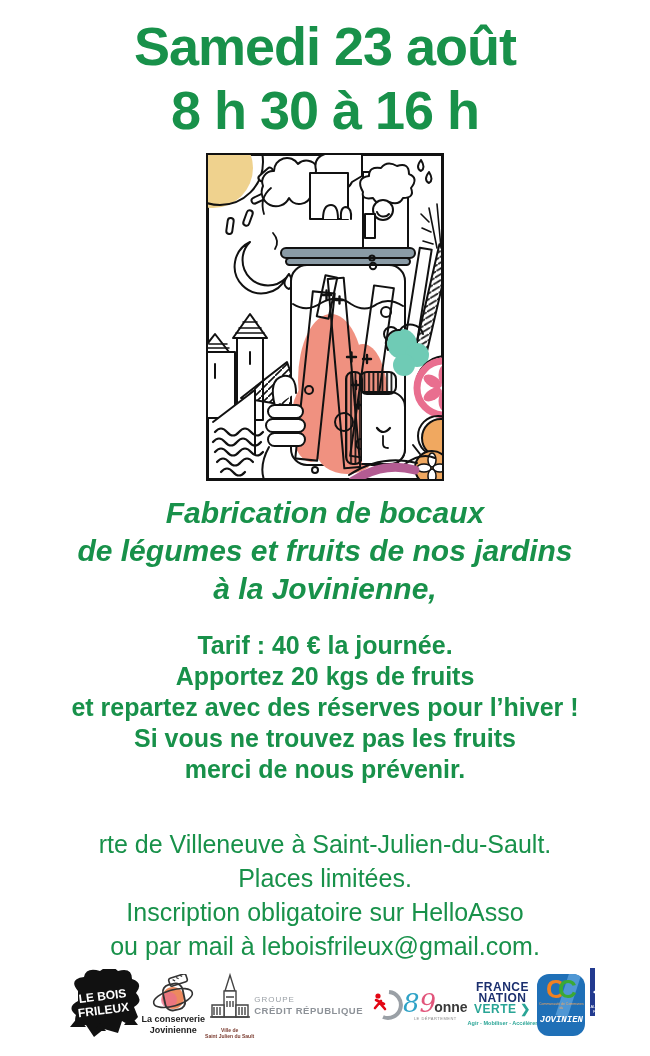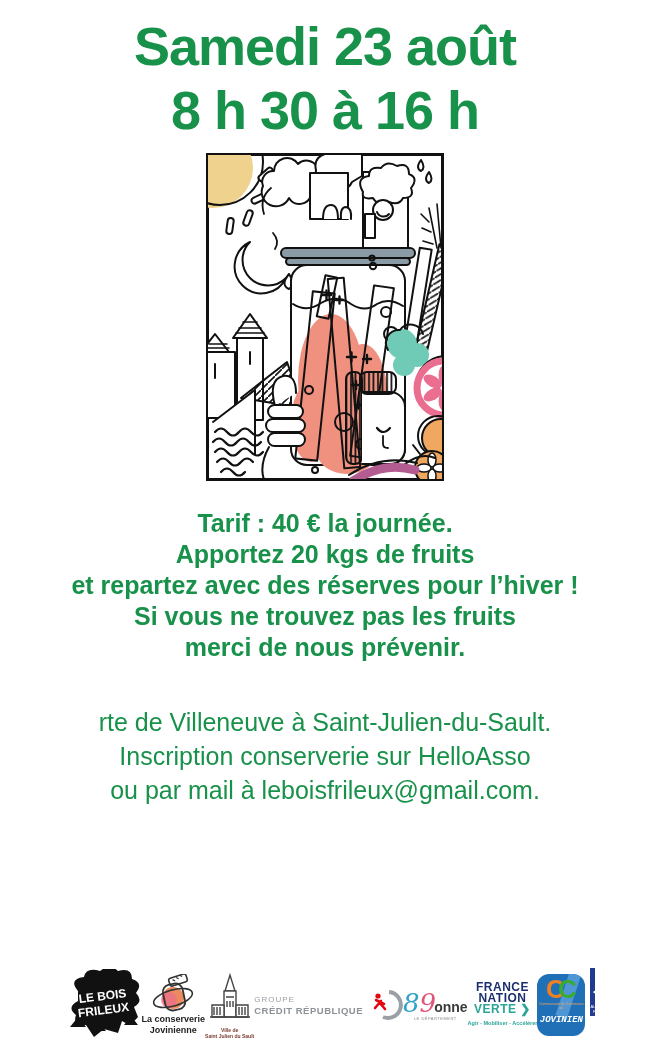--- a/index.html
+++ b/index.html
@@ -200,32 +200,38 @@
         <path d="M172 276 q6 8 13 0" stroke-width="2.2"></path>
         <path d="M178 284 v8 q0 4 5 4" stroke-width="1.8"></path>
         <path d="M200 312 q16-12 30-6"></path>
 
         <path d="M148 329 q30-20 62-11" stroke="#B35C92" stroke-width="9"></path>
         <path d="M144 323 q32-21 68-12" stroke-width="2"></path>
       </g>
     </svg>
   </div>
 
+  <div class="subtitle">
+    <div>Fabrication de bocaux</div>
+    <div>de légumes et fruits de nos jardins</div>
+    <div>à la Jovinienne,</div>
+  </div>
 
   <div class="info">
     <div>Tarif : 40 € la journée.</div>
     <div>Apportez 20 kgs de fruits</div>
     <div>et repartez avec des réserves pour l’hiver !</div>
     <div>Si vous ne trouvez pas les fruits</div>
     <div>merci de nous prévenir.</div>
   </div>
 
   <div class="details">
     <div>rte de Villeneuve à Saint-Julien-du-Sault.</div>
-    <div>Inscription conserverie sur HelloAsso</div>
+    <div>Places limitées.</div>
+    <div>Inscription obligatoire sur HelloAsso</div>
     <div>ou par mail à leboisfrileux@gmail.com.</div>
   </div>
 
   <div class="logos">
 
     <div class="logo">
       <svg width="78" height="72" viewBox="0 0 78 72">
         <path d="M14 22 q-10-12 6-14 q2-10 16-6 q10-8 18 0 q14-4 14 8 q12 4 4 14 q8 8-2 14 l4 10 q-8 10-16 4 l-4 12 -14-4 -10 8 -8-12 q-14 2-10-10 q-10-8 2-14 z" fill="#111"></path>
         <path d="M6 58 l8-10 8 10 z M60 56 l7-9 7 9 z M30 62 l6-8 6 8 z" fill="#111"></path>
         <text x="39" y="31" text-anchor="middle" font-size="12" font-weight="bold" fill="#fff" transform="rotate(-7 39 31)">LE BOIS</text>

